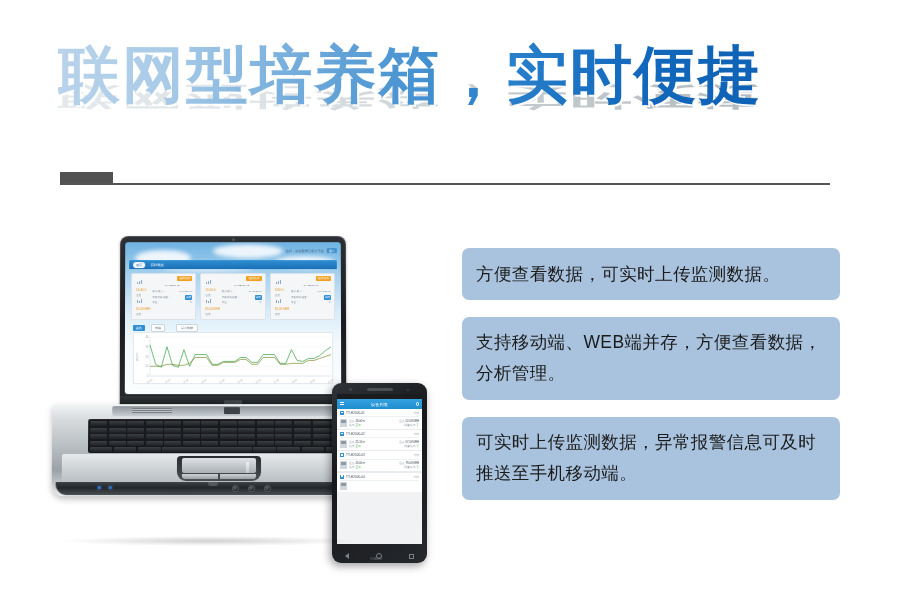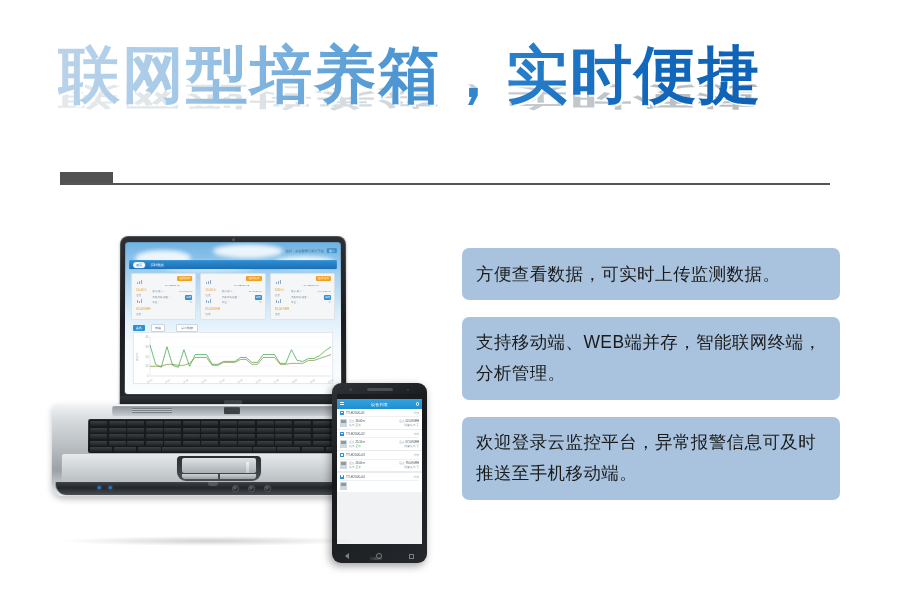--- a/index.html
+++ b/index.html
@@ -214,22 +214,22 @@
     <div class="title-main">联网型培养箱，实时便捷</div>
   </div>
 
   <div class="divider">
     <div class="divider-block"></div>
     <div class="divider-line"></div>
   </div>
 
   <div class="boxes">
     <div class="txt-box">方便查看数据，可实时上传监测数据。</div>
-    <div class="txt-box two">支持移动端、WEB端并存，智能联网终端，分析管理。</div>
-    <div class="txt-box two">欢迎登录云监控平台，异常报警信息可及时推送至手机移动端。</div>
+    <div class="txt-box two">支持移动端、WEB端并存，方便查看数据，分析管理。</div>
+    <div class="txt-box two">可实时上传监测数据，异常报警信息可及时推送至手机移动端。</div>
   </div>
 
   <div class="laptop">
 
     <div class="lid">
       <div class="cam"></div>
       <div class="lid-inner">
 
         <div class="screen">
           <div class="sky-cloud" style="left:10px;top:8px;width:56px;height:16px;"></div>

